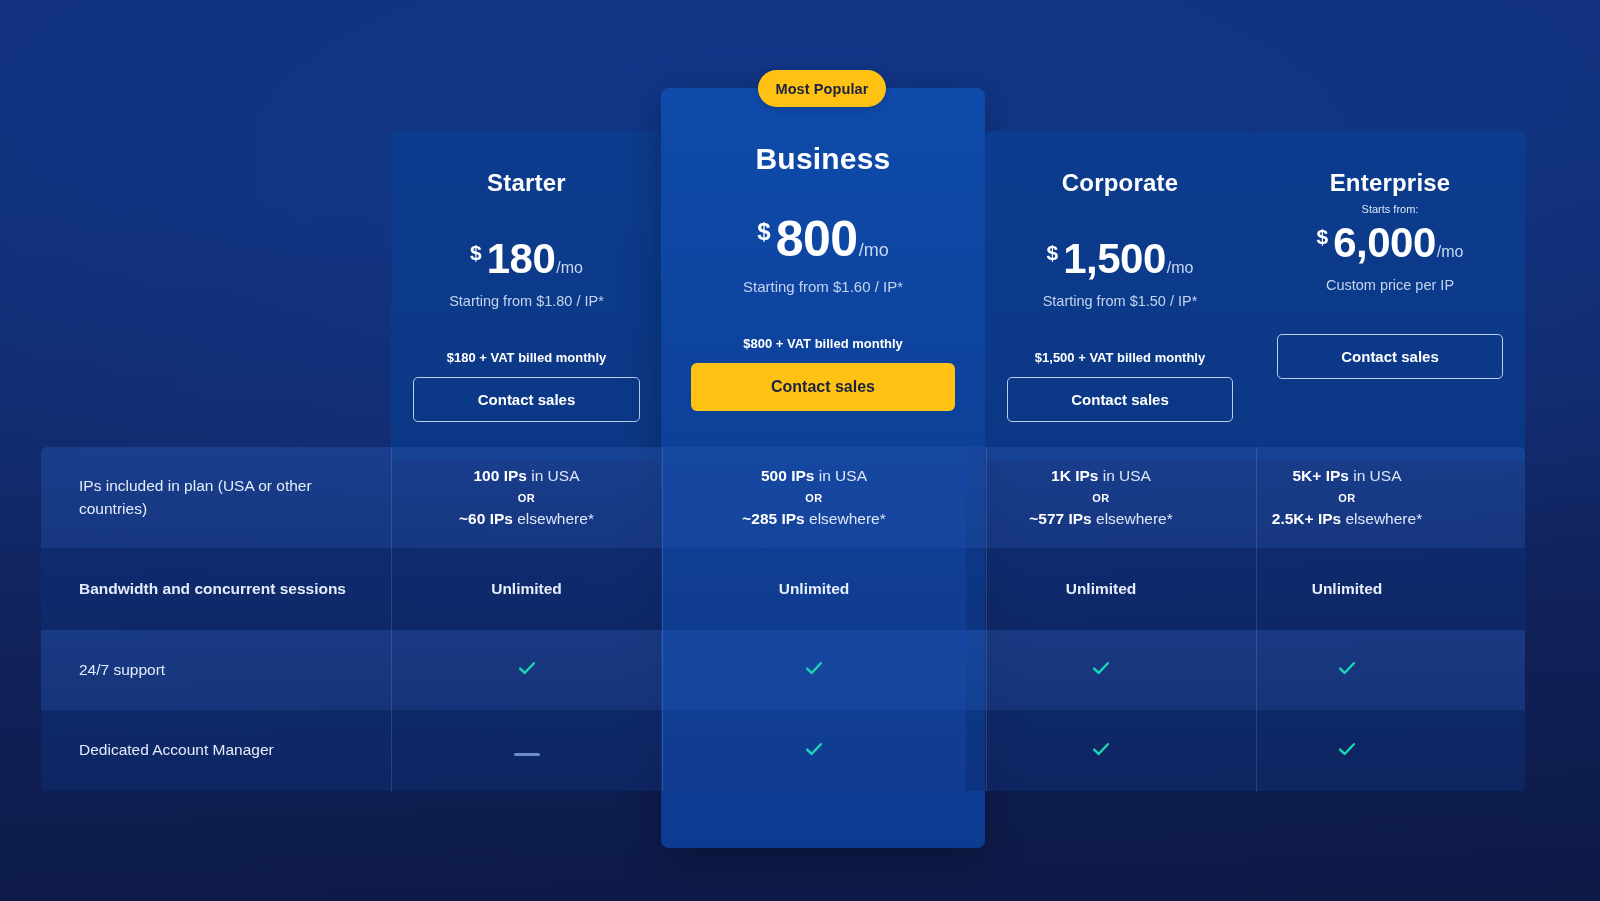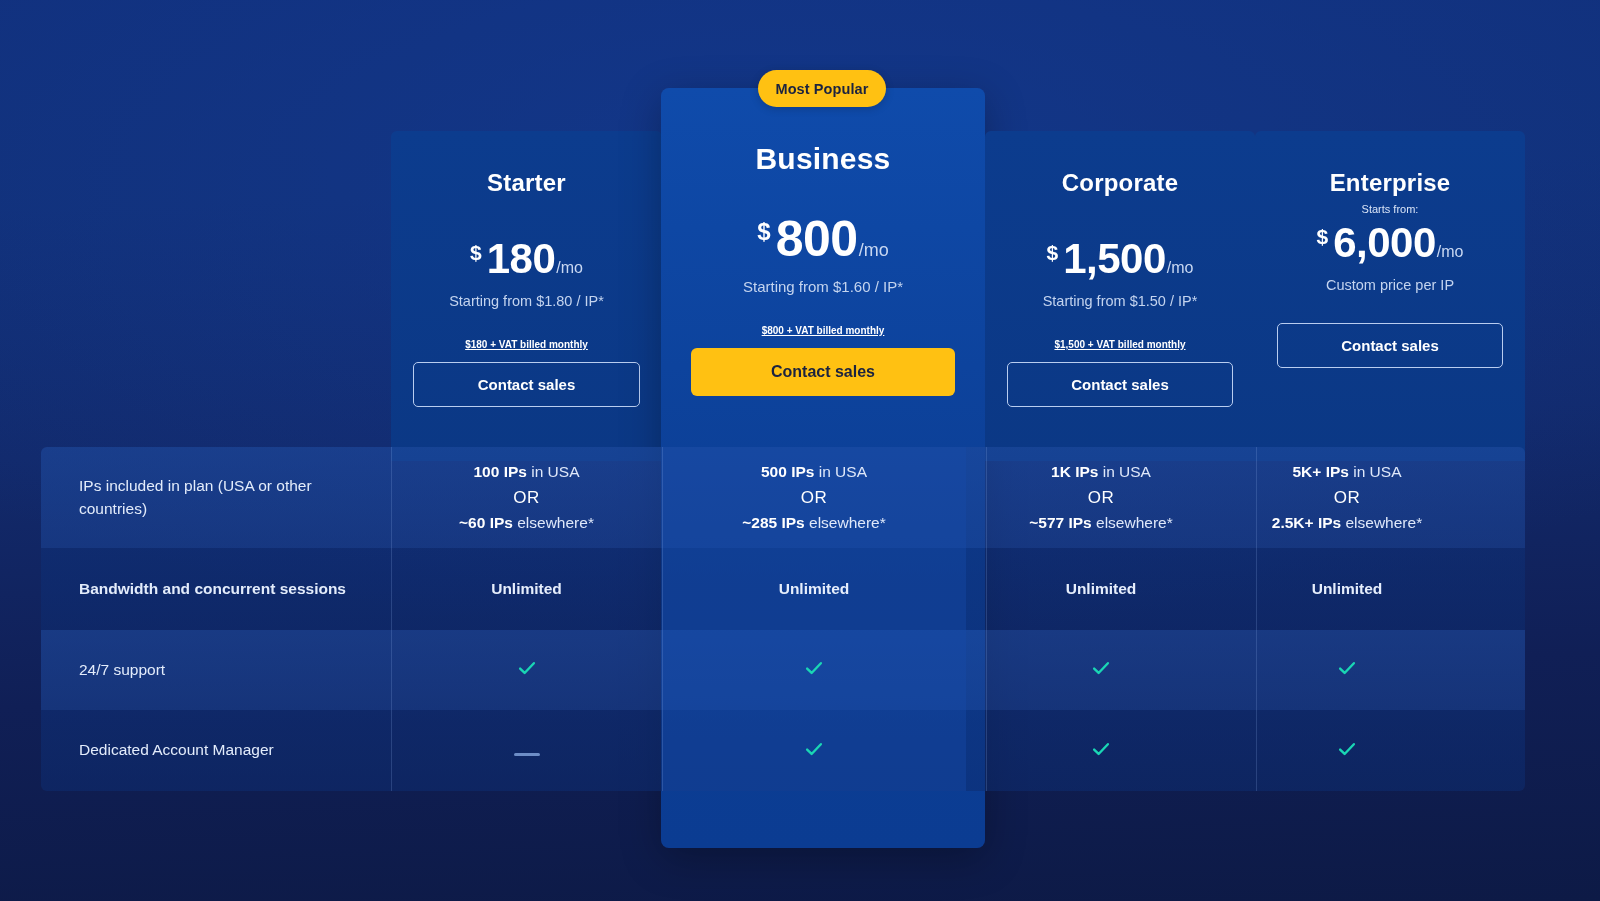--- a/index.html
+++ b/index.html
@@ -100,25 +100,24 @@
   .card-business .price-per { font-size: 18px; }
 
   .sub-note {
     font-size: 14.5px;
     color: #c4d4ef;
     margin-top: 10px;
   }
   .card-business .sub-note { font-size: 15px; }
 
   .vat-note {
-    font-size: 10px;
+    font-size: 13px;
     font-weight: 700;
     color: #ffffff;
-    margin-top: 30px;
-    text-decoration: underline;
+    margin-top: 41px;
   }
 
   .cta {
     margin-top: 12px;
     height: 45px;
     border-radius: 5px;
     display: flex;
     align-items: center;
     justify-content: center;
     font-size: 15px;
@@ -190,22 +189,22 @@
   }
   .vd1 { left: 350px; }
   .vd2 { left: 621px; }
   .vd3 { left: 945px; }
   .vd4 { left: 1215px; }
 
   .ip-stack { line-height: 1.3; }
   .ip-line { font-size: 15.5px; color: #dfe8fa; }
   .ip-line b { color: #ffffff; font-weight: 700; }
   .ip-or {
-    font-size: 17px;
-    font-weight: 400;
+    font-size: 11px;
+    font-weight: 700;
     color: #ffffff;
     margin: 5px 0 4px;
     letter-spacing: 0.4px;
   }
   .unlimited { font-size: 15.5px; color: #e6eefc; }
 
   .check {
     display: inline-block;
     width: 22px; height: 22px;
   }

